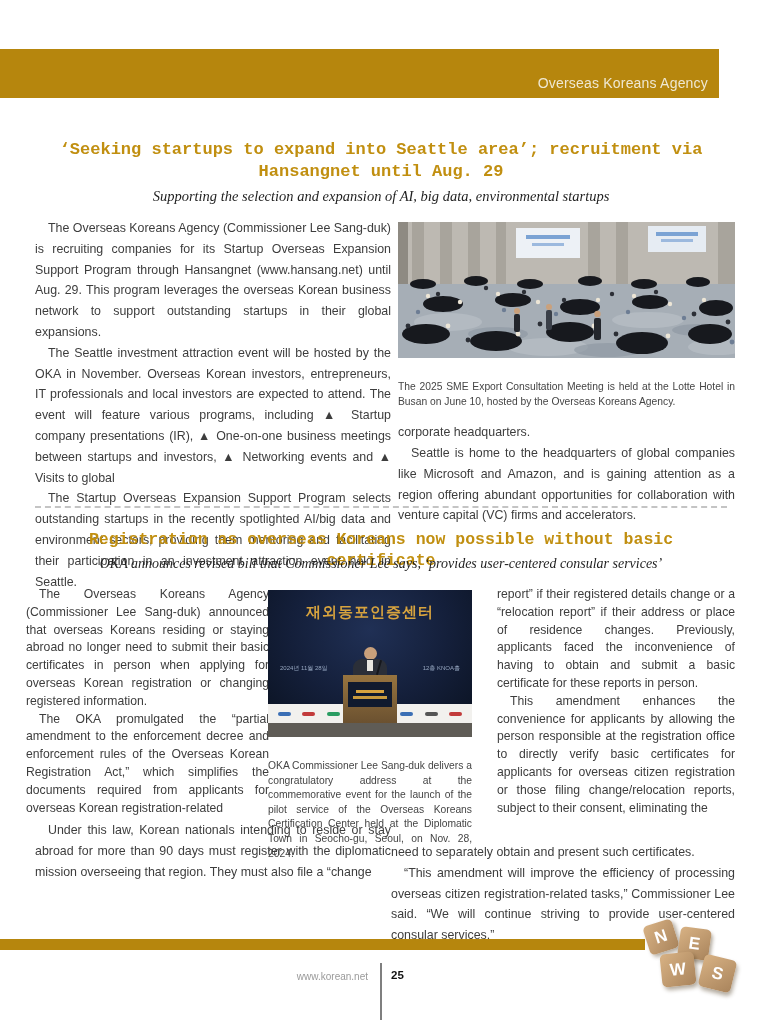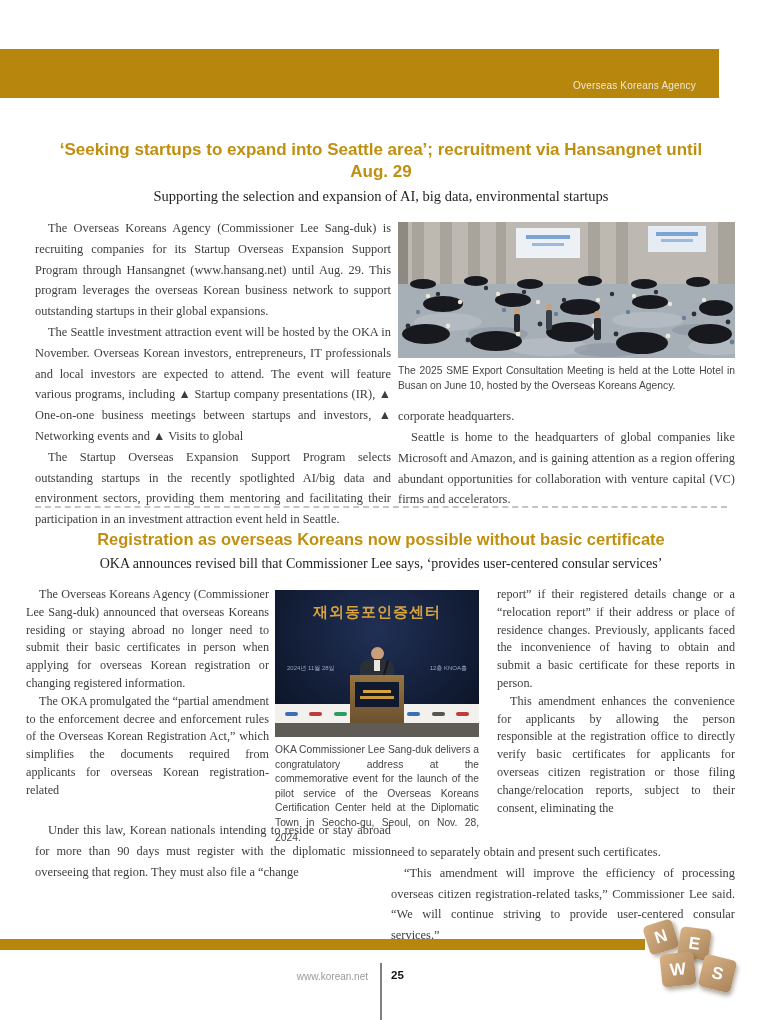--- a/index.html
+++ b/index.html
@@ -1,50 +1,50 @@
 <!DOCTYPE html>
 <html><head>
 <meta charset="utf-8">
 <style>
   html,body{margin:0;padding:0;background:#fff;}
   .page{position:relative;width:762px;height:1020px;background:#ffffff;overflow:hidden;
         font-family:"Liberation Sans",sans-serif;color:#3d3d3d;}
 
   
   .band{position:absolute;left:0;top:49px;width:719px;height:49px;background:#B6860D;}
-  .band-label{position:absolute;right:23px;bottom:7px;font-size:10px;color:#EFE8D2;letter-spacing:.2px;}
+  .band-label{position:absolute;right:11px;bottom:7px;font-size:14px;color:#EFE8D2;letter-spacing:.2px;}
 
   
   .a-title{position:absolute;left:40px;width:682px;text-align:center;font-weight:bold;
-           color:#C18F10;margin:0;}
+           color:#C18F10;margin:0;font-family:Liberation Mono, monospace;}
   .t1{top:139px;font-size:17px;line-height:22px;}
   .t2{top:529px;font-size:16.5px;line-height:21px;}
   .a-sub{position:absolute;left:40px;width:682px;text-align:center;
-         font-family:"Liberation Serif",serif;color:#1f1f1f;margin:0;}
+         font-family:"Liberation Serif",serif;color:#1f1f1f;margin:0;font-style:italic;}
   .s1{top:188px;font-size:14.5px;}
   .s2{top:556px;font-size:14px;}
 
   
   .body p{margin:0;text-align:justify;}
-  .body p{text-indent:13px;font-family:Liberation Serif, serif;}
+  .body p{text-indent:13px;}
   .body p.noind{text-indent:0;}
   .a1col{font-size:12.4px;line-height:20.8px;color:#3d3d3d;}
   .a1-left{position:absolute;left:35px;top:218px;width:356px;}
   .a1-right{position:absolute;left:398px;top:222px;width:337px;}
   .a1-right .flow{margin-top:13px;}
   .photo1{display:block;width:337px;height:136px;}
-  .caption{font-size:10.3px;line-height:14.6px;color:#454545;text-align:justify;margin-top:6px;}
+  .caption{font-size:10.3px;line-height:14.6px;color:#454545;text-align:justify;margin-top:22px;}
 
   .divider{position:absolute;left:35px;top:506px;width:692px;border-top:2px dashed #c4c4c4;}
 
   
   .a2nar{font-size:12.2px;line-height:17.8px;}
   .a2-left{position:absolute;left:26px;top:586px;width:243px;}
   .a2-right{position:absolute;left:497px;top:586px;width:238px;}
-  .a2-media{position:absolute;left:275px;top:590px;width:204px;}
+  .a2-media{position:absolute;left:268px;top:590px;width:204px;}
   .a2wide{font-size:12.4px;line-height:20.8px;}
   .a2-leftwide{position:absolute;left:35px;top:820px;width:356px;}
   .a2-rightwide{position:absolute;left:391px;top:842px;width:344px;}
 
   
   .photo2{position:relative;width:204px;height:147px;background:#565350;overflow:hidden;}
   .p2-backdrop{position:absolute;left:0;right:0;top:0;height:133px;
       background:radial-gradient(ellipse at 50% 30%, #203055 0%, #141f3a 55%, #0b1322 100%);}
   .p2-l1{margin:13px 0 0 0;text-align:center;color:#D7A33E;font-weight:bold;font-size:15px;letter-spacing:1px;white-space:nowrap;overflow:hidden;}
   .p2-l2{margin:5px 0 0 0;text-align:center;color:#D7A33E;font-weight:bold;font-size:13.5px;letter-spacing:.5px;white-space:nowrap;overflow:hidden;}

